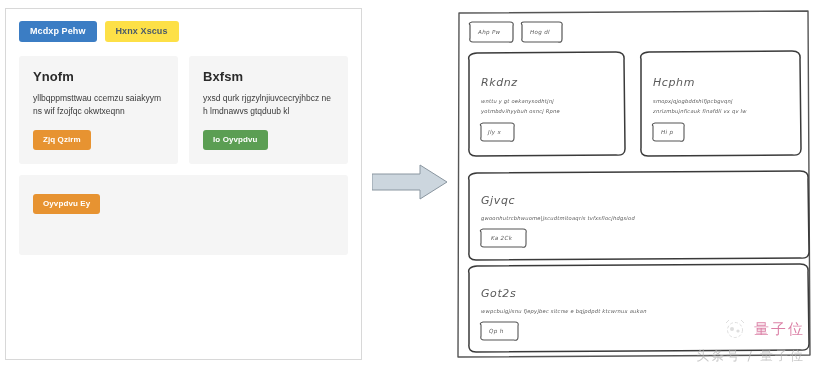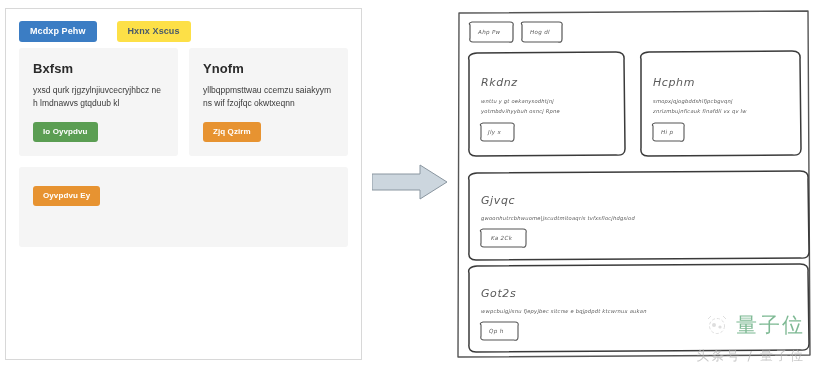--- a/index.html
+++ b/index.html
@@ -22,22 +22,22 @@
     top: 8px;
     width: 357px;
     height: 352px;
     background: #ffffff;
     border: 1px solid #d8d8d8;
     box-sizing: border-box;
     padding: 12px 13px 10px 13px;
   }
   .btn-row {
     display: flex;
-    gap: 20px;
-    margin-bottom: 6px;
+    gap: 8px;
+    margin-bottom: 14px;
   }
   .btn {
     border: none;
     border-radius: 3px;
     color: #ffffff;
     font-size: 9px;
     font-weight: bold;
     padding: 6px 11px;
     line-height: 1;
     cursor: pointer;
@@ -115,22 +115,22 @@
   #watermark {
     position: absolute;
     right: 12px;
     bottom: 30px;
     display: flex;
     align-items: center;
     gap: 6px;
     opacity: 0.55;
   }
   #watermark .wm-mark {
-    font-size: 21px;
-    color: #15803d;
+    font-size: 15px;
+    color: #be185d;
     font-family: "DejaVu Sans", sans-serif;
     letter-spacing: 2px;
   }
   #watermark-sub {
     position: absolute;
     right: 12px;
     bottom: 4px;
     font-size: 13px;
     color: #b3b3b3;
     letter-spacing: 2px;
@@ -145,28 +145,28 @@
 
 <div id="left-panel">
 
   <div class="btn-row">
     <button class="btn btn-primary">Mcdxp Pehw</button>
     <button class="btn btn-dark">Hxnx Xscus</button>
   </div>
 
   <div class="row-two">
     <div class="card card-tall-1">
+      <h3>Ynofm</h3>
+      <p>yllbqppmsttwau ccemzu saiakyym ns wif fzojfqc okwtxeqnn</p>
+      <button class="btn btn-warning">Zjq Qzirm</button>
+    </div>
+    <div class="card card-tall-1">
       <h3>Bxfsm</h3>
       <p>yxsd qurk rjgzylnjiuvcecryjhbcz ne h lmdnawvs gtqduub kl</p>
       <button class="btn btn-success">Io Oyvpdvu</button>
-    </div>
-    <div class="card card-tall-1">
-      <h3>Ynofm</h3>
-      <p>yllbqppmsttwau ccemzu saiakyym ns wif fzojfqc okwtxeqnn</p>
-      <button class="btn btn-warning">Zjq Qzirm</button>
     </div>
   </div>
 
 
   <div class="card card-wide card-tall-3">
     <button class="btn btn-warning">Oyvpdvu Ey</button>
   </div>
 
 </div>
 

